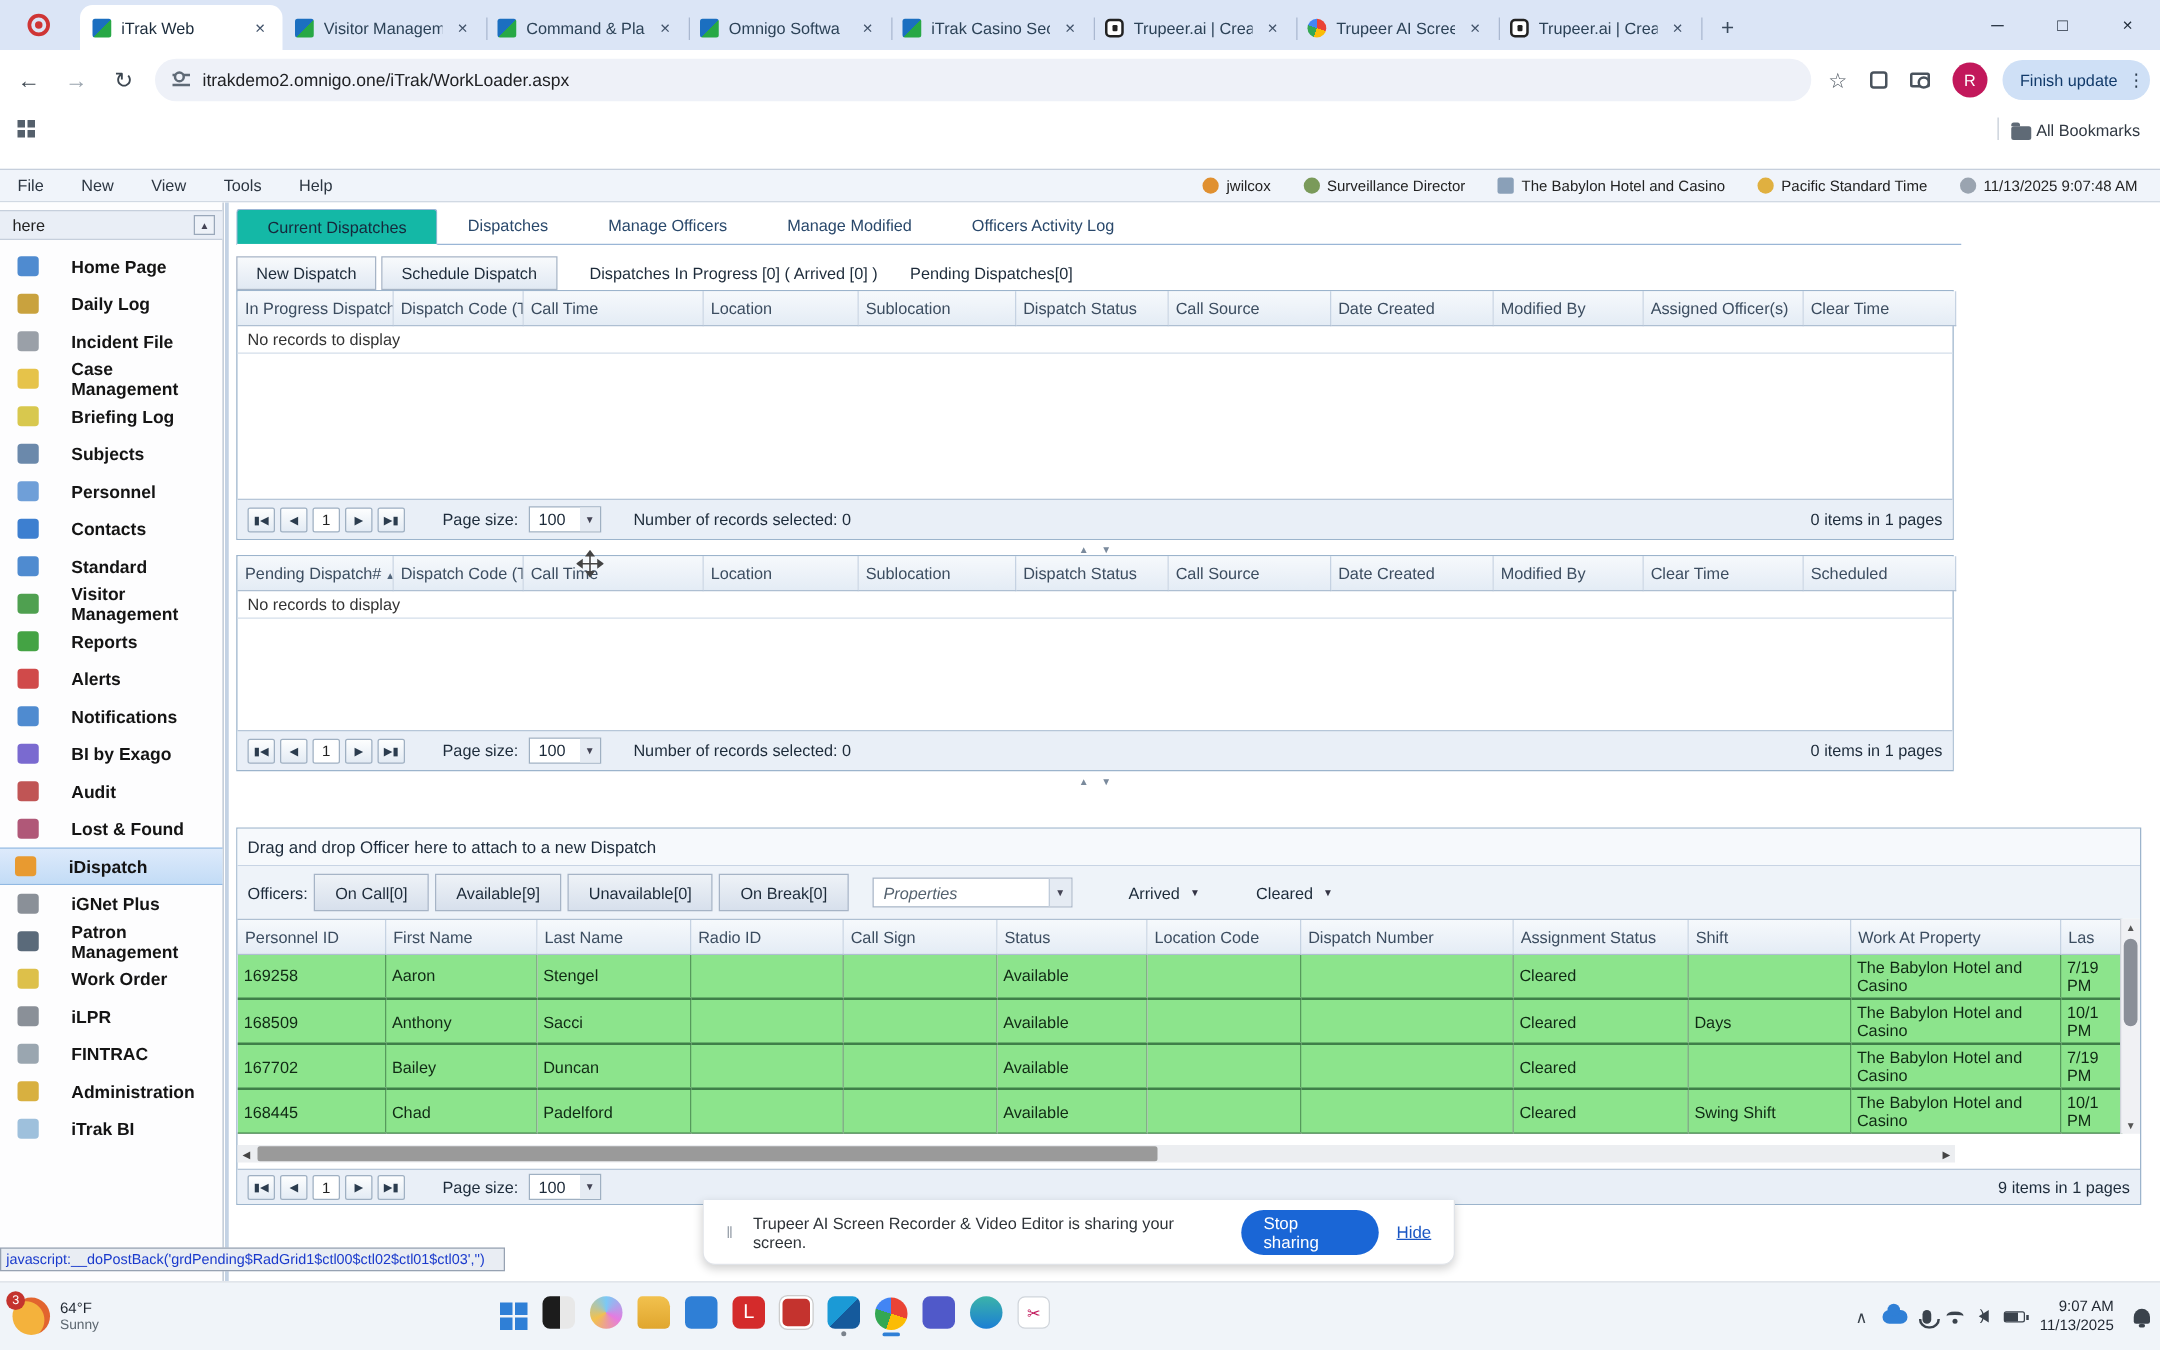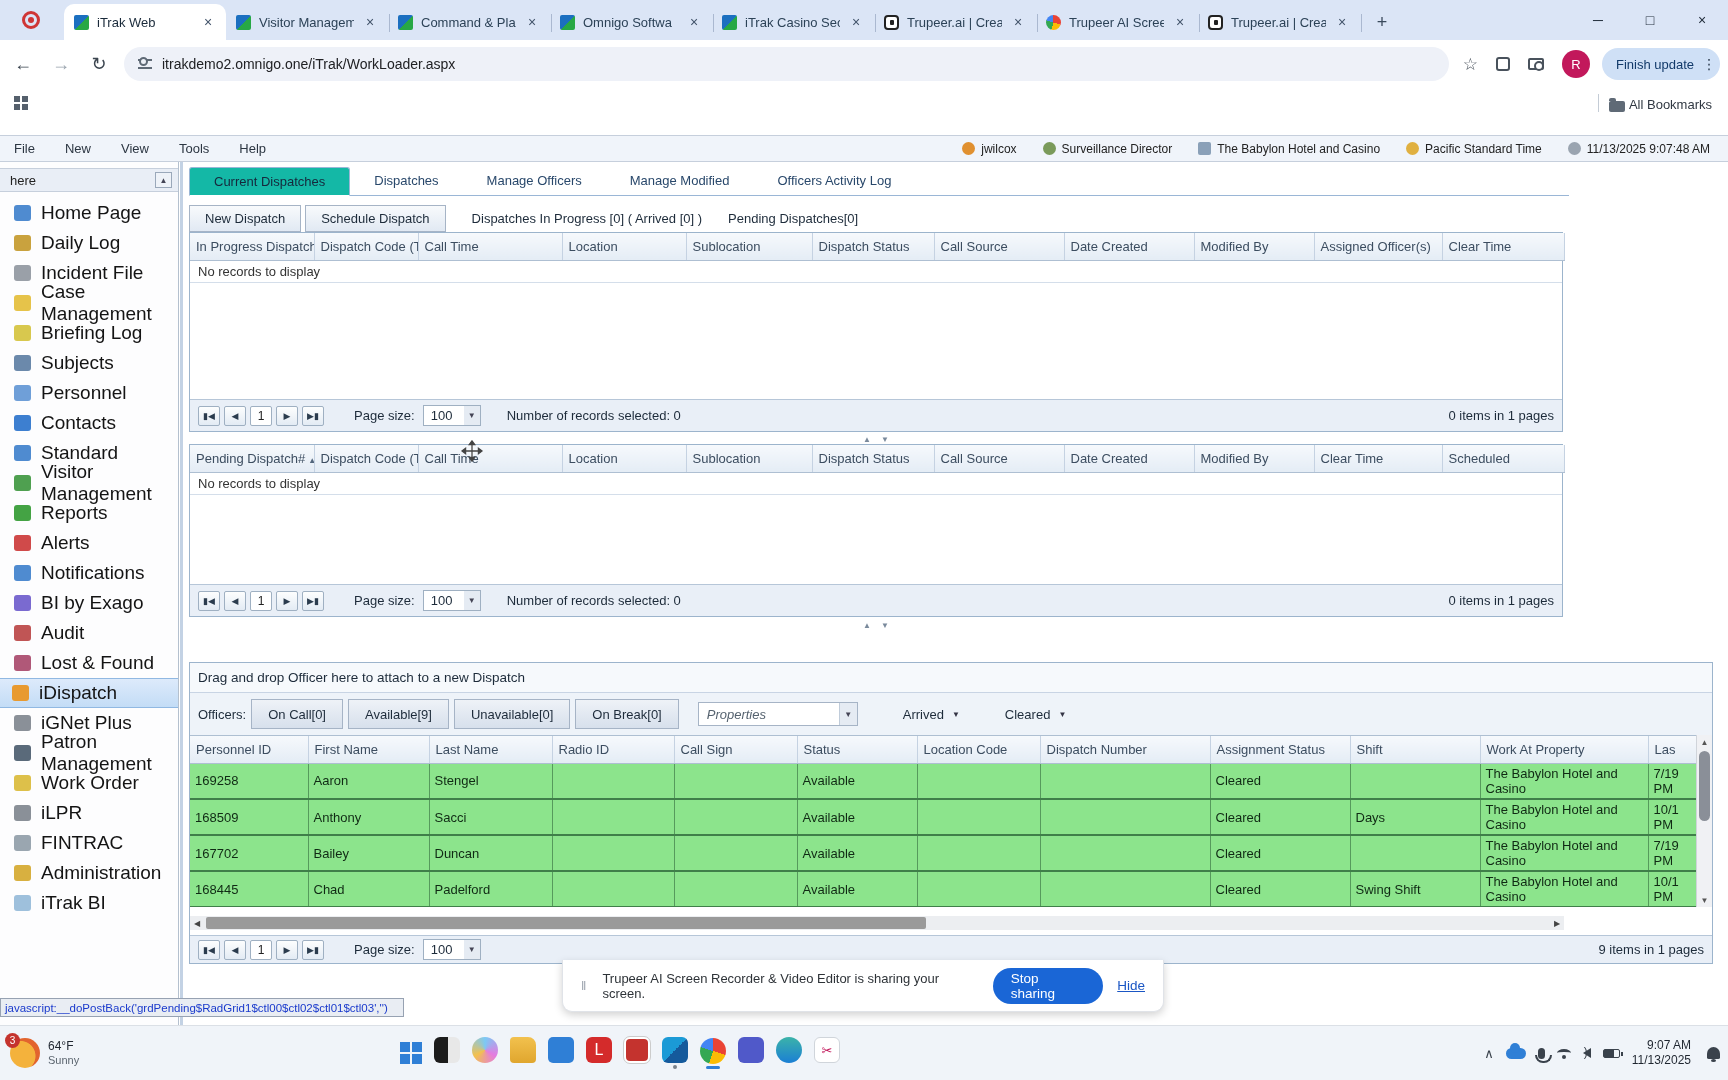--- a/index.html
+++ b/index.html
@@ -62,21 +62,21 @@
   .user-chips { margin-left:auto; display:flex; align-items:center; gap:26px; margin-right:18px; font-size:12px; color:#222; }
   .chip { display:flex; align-items:center; gap:6px; }
   .chip-ic { width:13px; height:13px; border-radius:50%; }
 
   
   .workspace { position:absolute; top:162px; left:0; right:0; height:863px; background:#fff; }
   .sidebar { position:absolute; left:0; top:0; width:179px; height:100%; background:#fdfdfe; border-right:1px solid #b4c0ce; }
   .sb-header { height:24px; margin-top:6px; background:#e9eef6; border-top:1px solid #c6cfdc; border-bottom:1px solid #c6cfdc; display:flex; align-items:center; padding:0 6px 0 10px; font-size:13px; color:#222; }
   .sb-collapse { margin-left:auto; width:17px; height:16px; background:#eef2f8; border:1px solid #9aa8ba; font-size:8px; color:#445; display:flex; align-items:center; justify-content:center; }
   .sb-list { list-style:none; padding-top:6px; }
-  .sb-item { height:30px; display:flex; align-items:center; gap:10px; padding-left:14px; font-size:19px; color:#141414; cursor:default; }
+  .sb-item { height:30px; display:flex; align-items:center; gap:26px; padding-left:14px; font-size:14px; color:#141414; cursor:default;font-weight:bold; }
   .sb-item.selected { background:linear-gradient(#ddeafb,#c3dcf6); border-top:1px solid #90b8e2; border-bottom:1px solid #90b8e2;padding-left:12px; }
   .ic-chip { width:17px; height:16px; border-radius:3px; flex:0 0 17px; }
 
   .main { position:absolute; left:180px; top:0; right:0; height:100%; border-left:3px solid #c3d2e4; }
 
   
   .radtabs { position:absolute; top:4px; left:6px; width:1380px; height:30px; border-bottom:1px solid #9ab6d6; display:flex; align-items:flex-end; background:#fff; }
   .rtab { height:29px; padding:0 24px; display:flex; align-items:center; font-size:13px; color:#29486b; }
   .rtab.active { background:#14b8a6; border:1px solid #9ab6d6; border-bottom:1px solid #fff; border-radius:3px 3px 0 0; color:#16283c; margin-bottom:-1px; }
 

